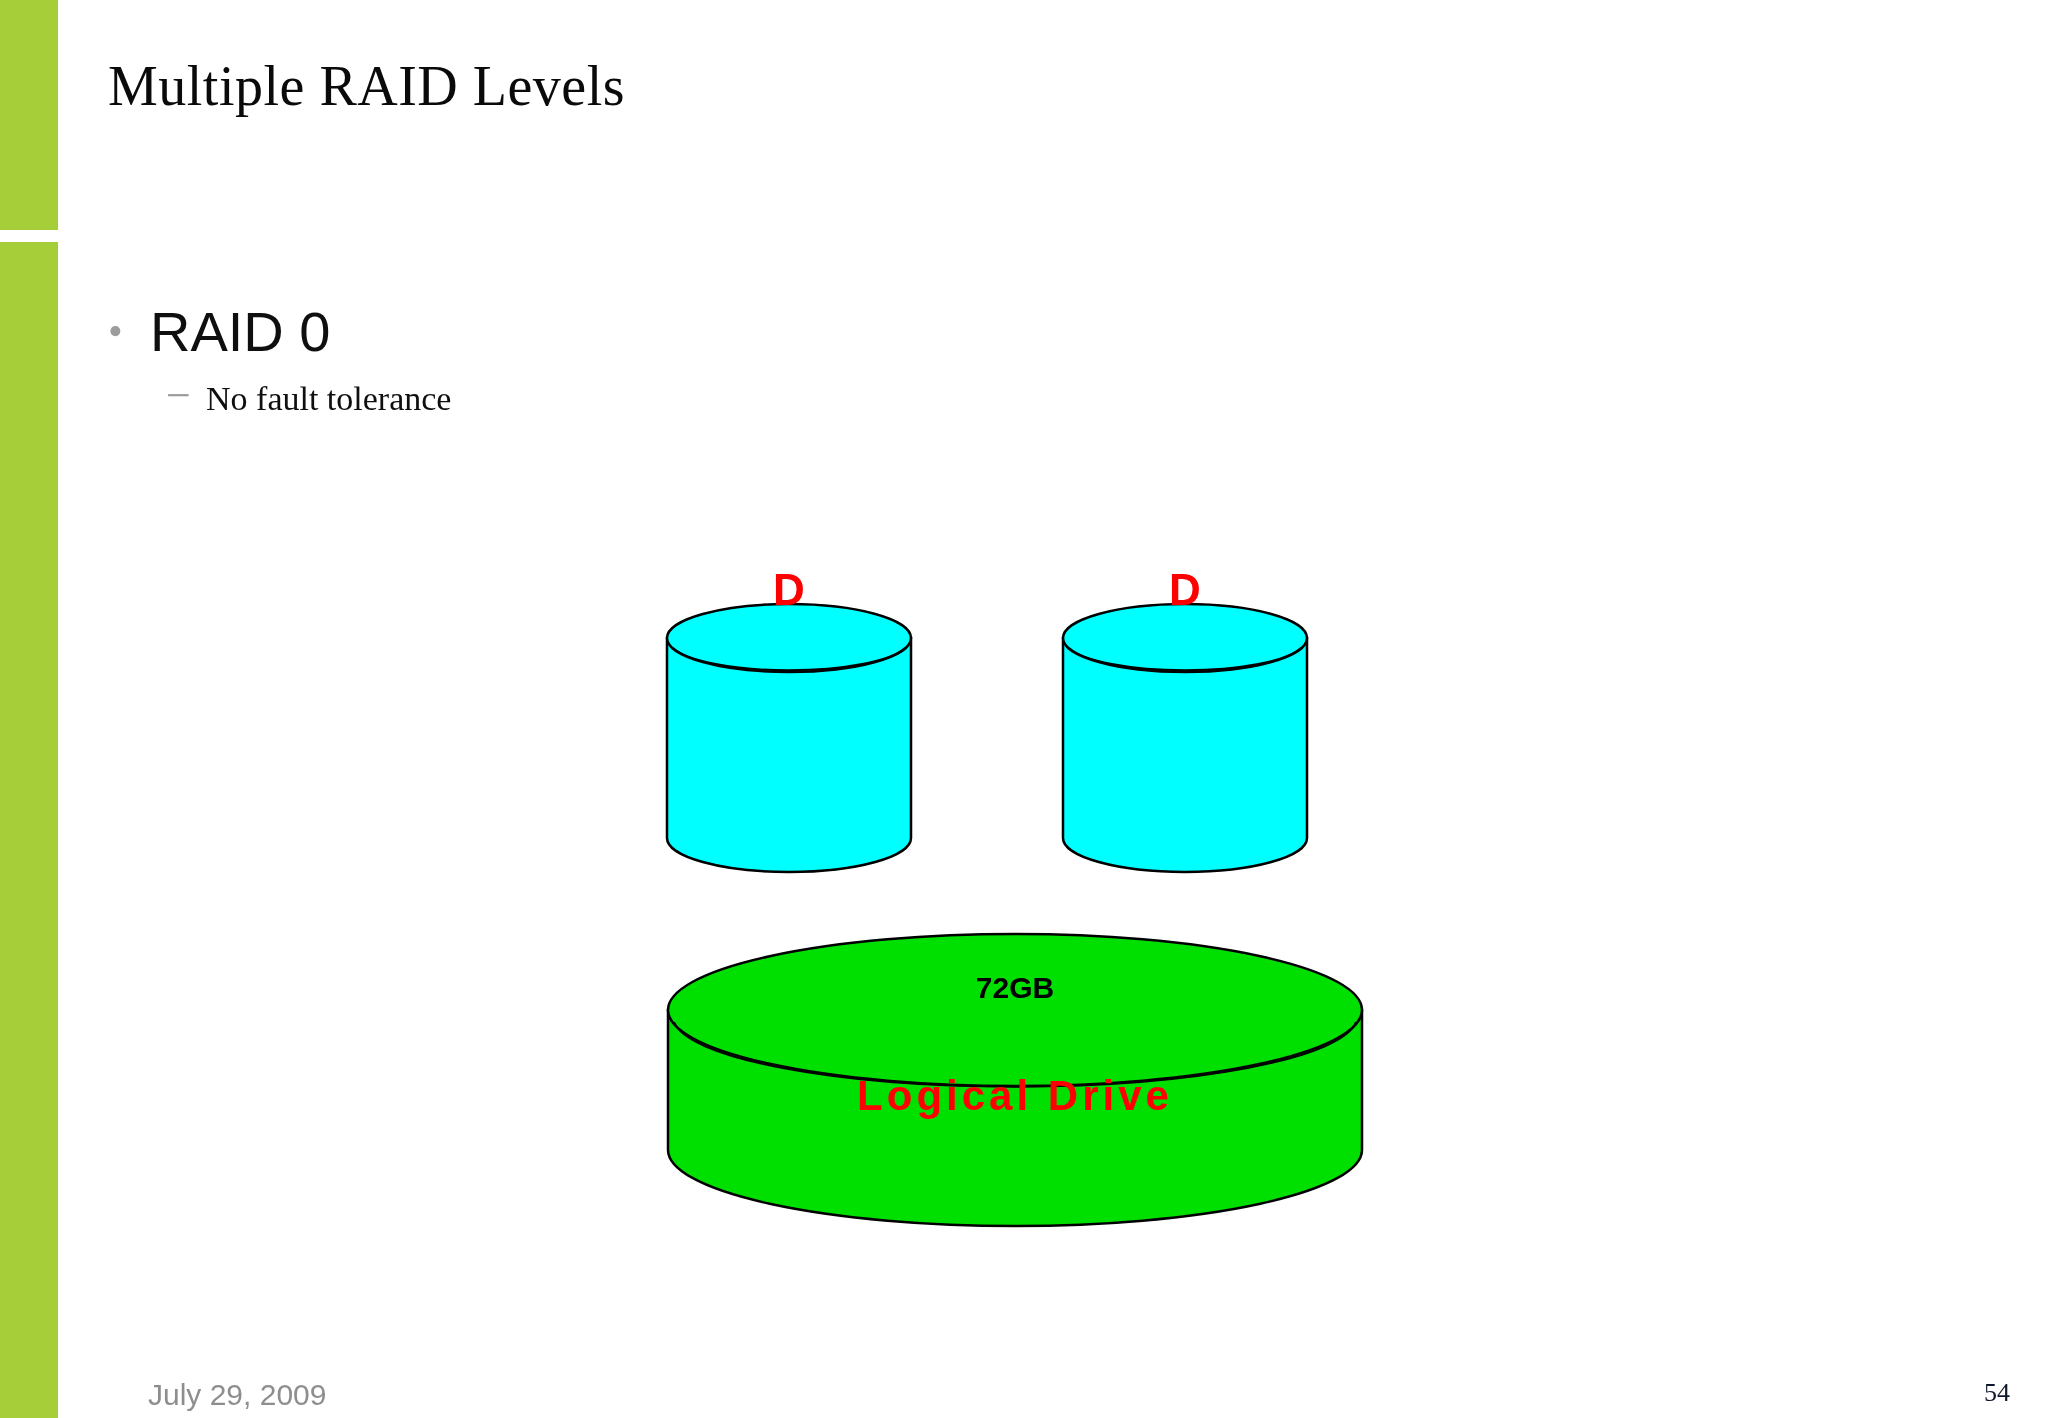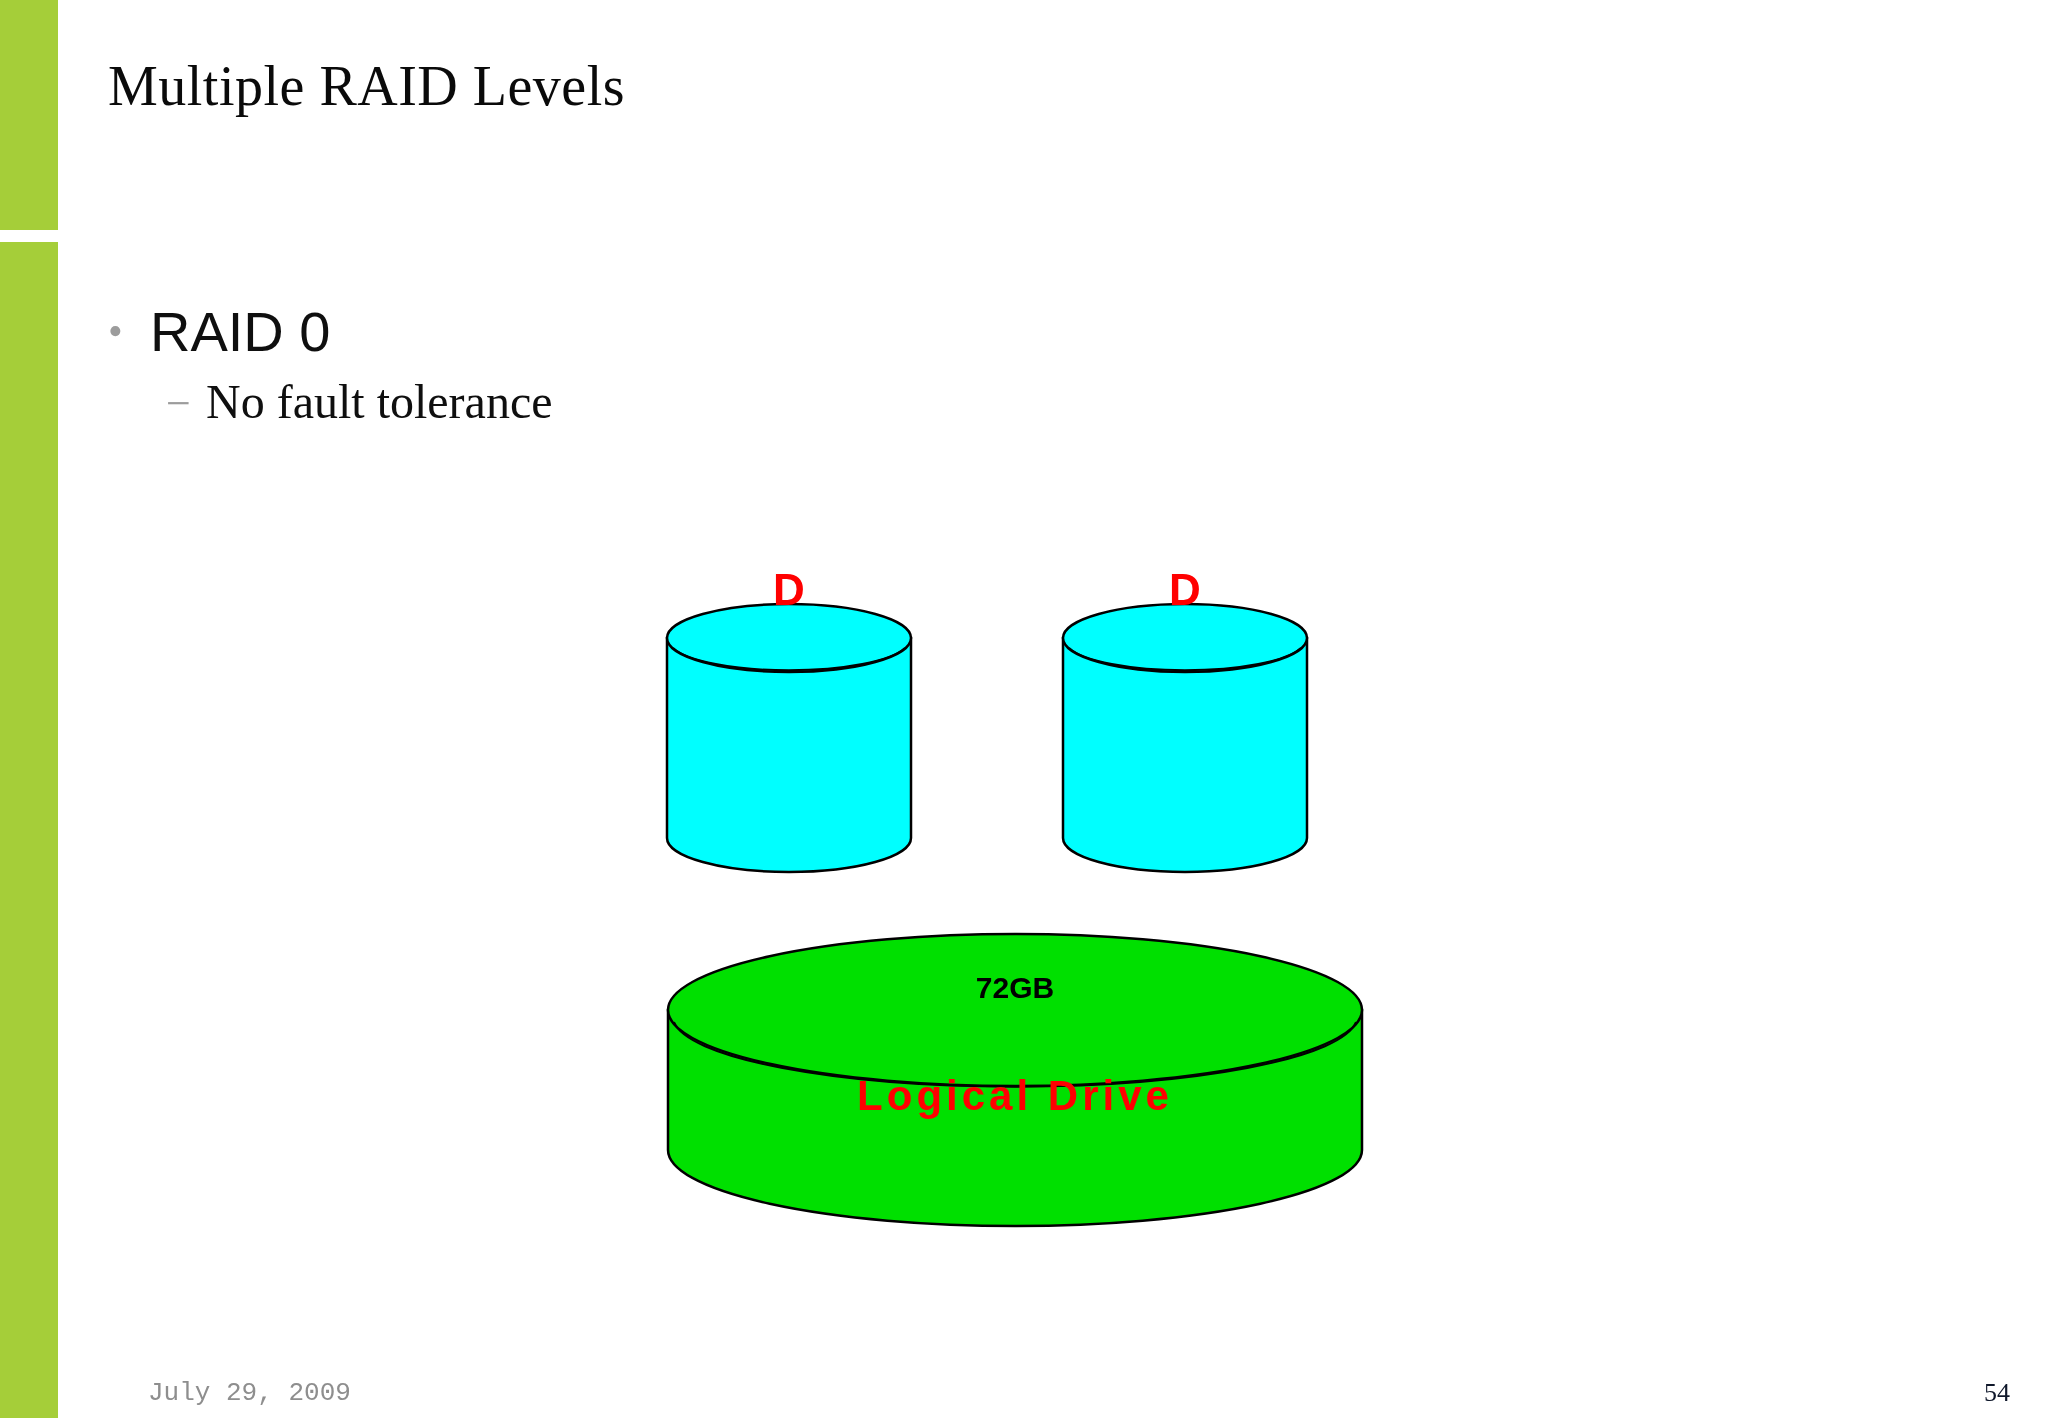--- a/index.html
+++ b/index.html
@@ -73,21 +73,21 @@
   }
   .bullet-l2 .mark {
     width: 40px;
     flex: 0 0 40px;
     color: #9c9c9c;
     font-size: 44px;
     line-height: 1;
   }
   .bullet-l2 .txt {
     font-family: "Liberation Serif", serif;
-    font-size: 48px;
+    font-size: 34px;
     color: #0f0f0f;
     line-height: 1.15;
   }
 
   
   #raid-diagram {
     position: absolute;
     left: 640px;
     top: 520px;
     width: 800px;
@@ -110,22 +110,22 @@
     font-weight: bold;
     fill: #FF0000;
     letter-spacing: 4px;
   }
 
   
   #footer-date {
     position: absolute;
     left: 148px;
     top: 1378px;
-    font-family: Liberation Mono, monospace;
-    font-size: 26px;
+    font-family: Liberation Sans, sans-serif;
+    font-size: 30px;
     color: #8e8e8e;
   }
   #footer-page {
     position: absolute;
     right: 38px;
     top: 1378px;
     font-family: "Liberation Serif", serif;
     font-size: 26px;
     color: #0f172a;
   }

